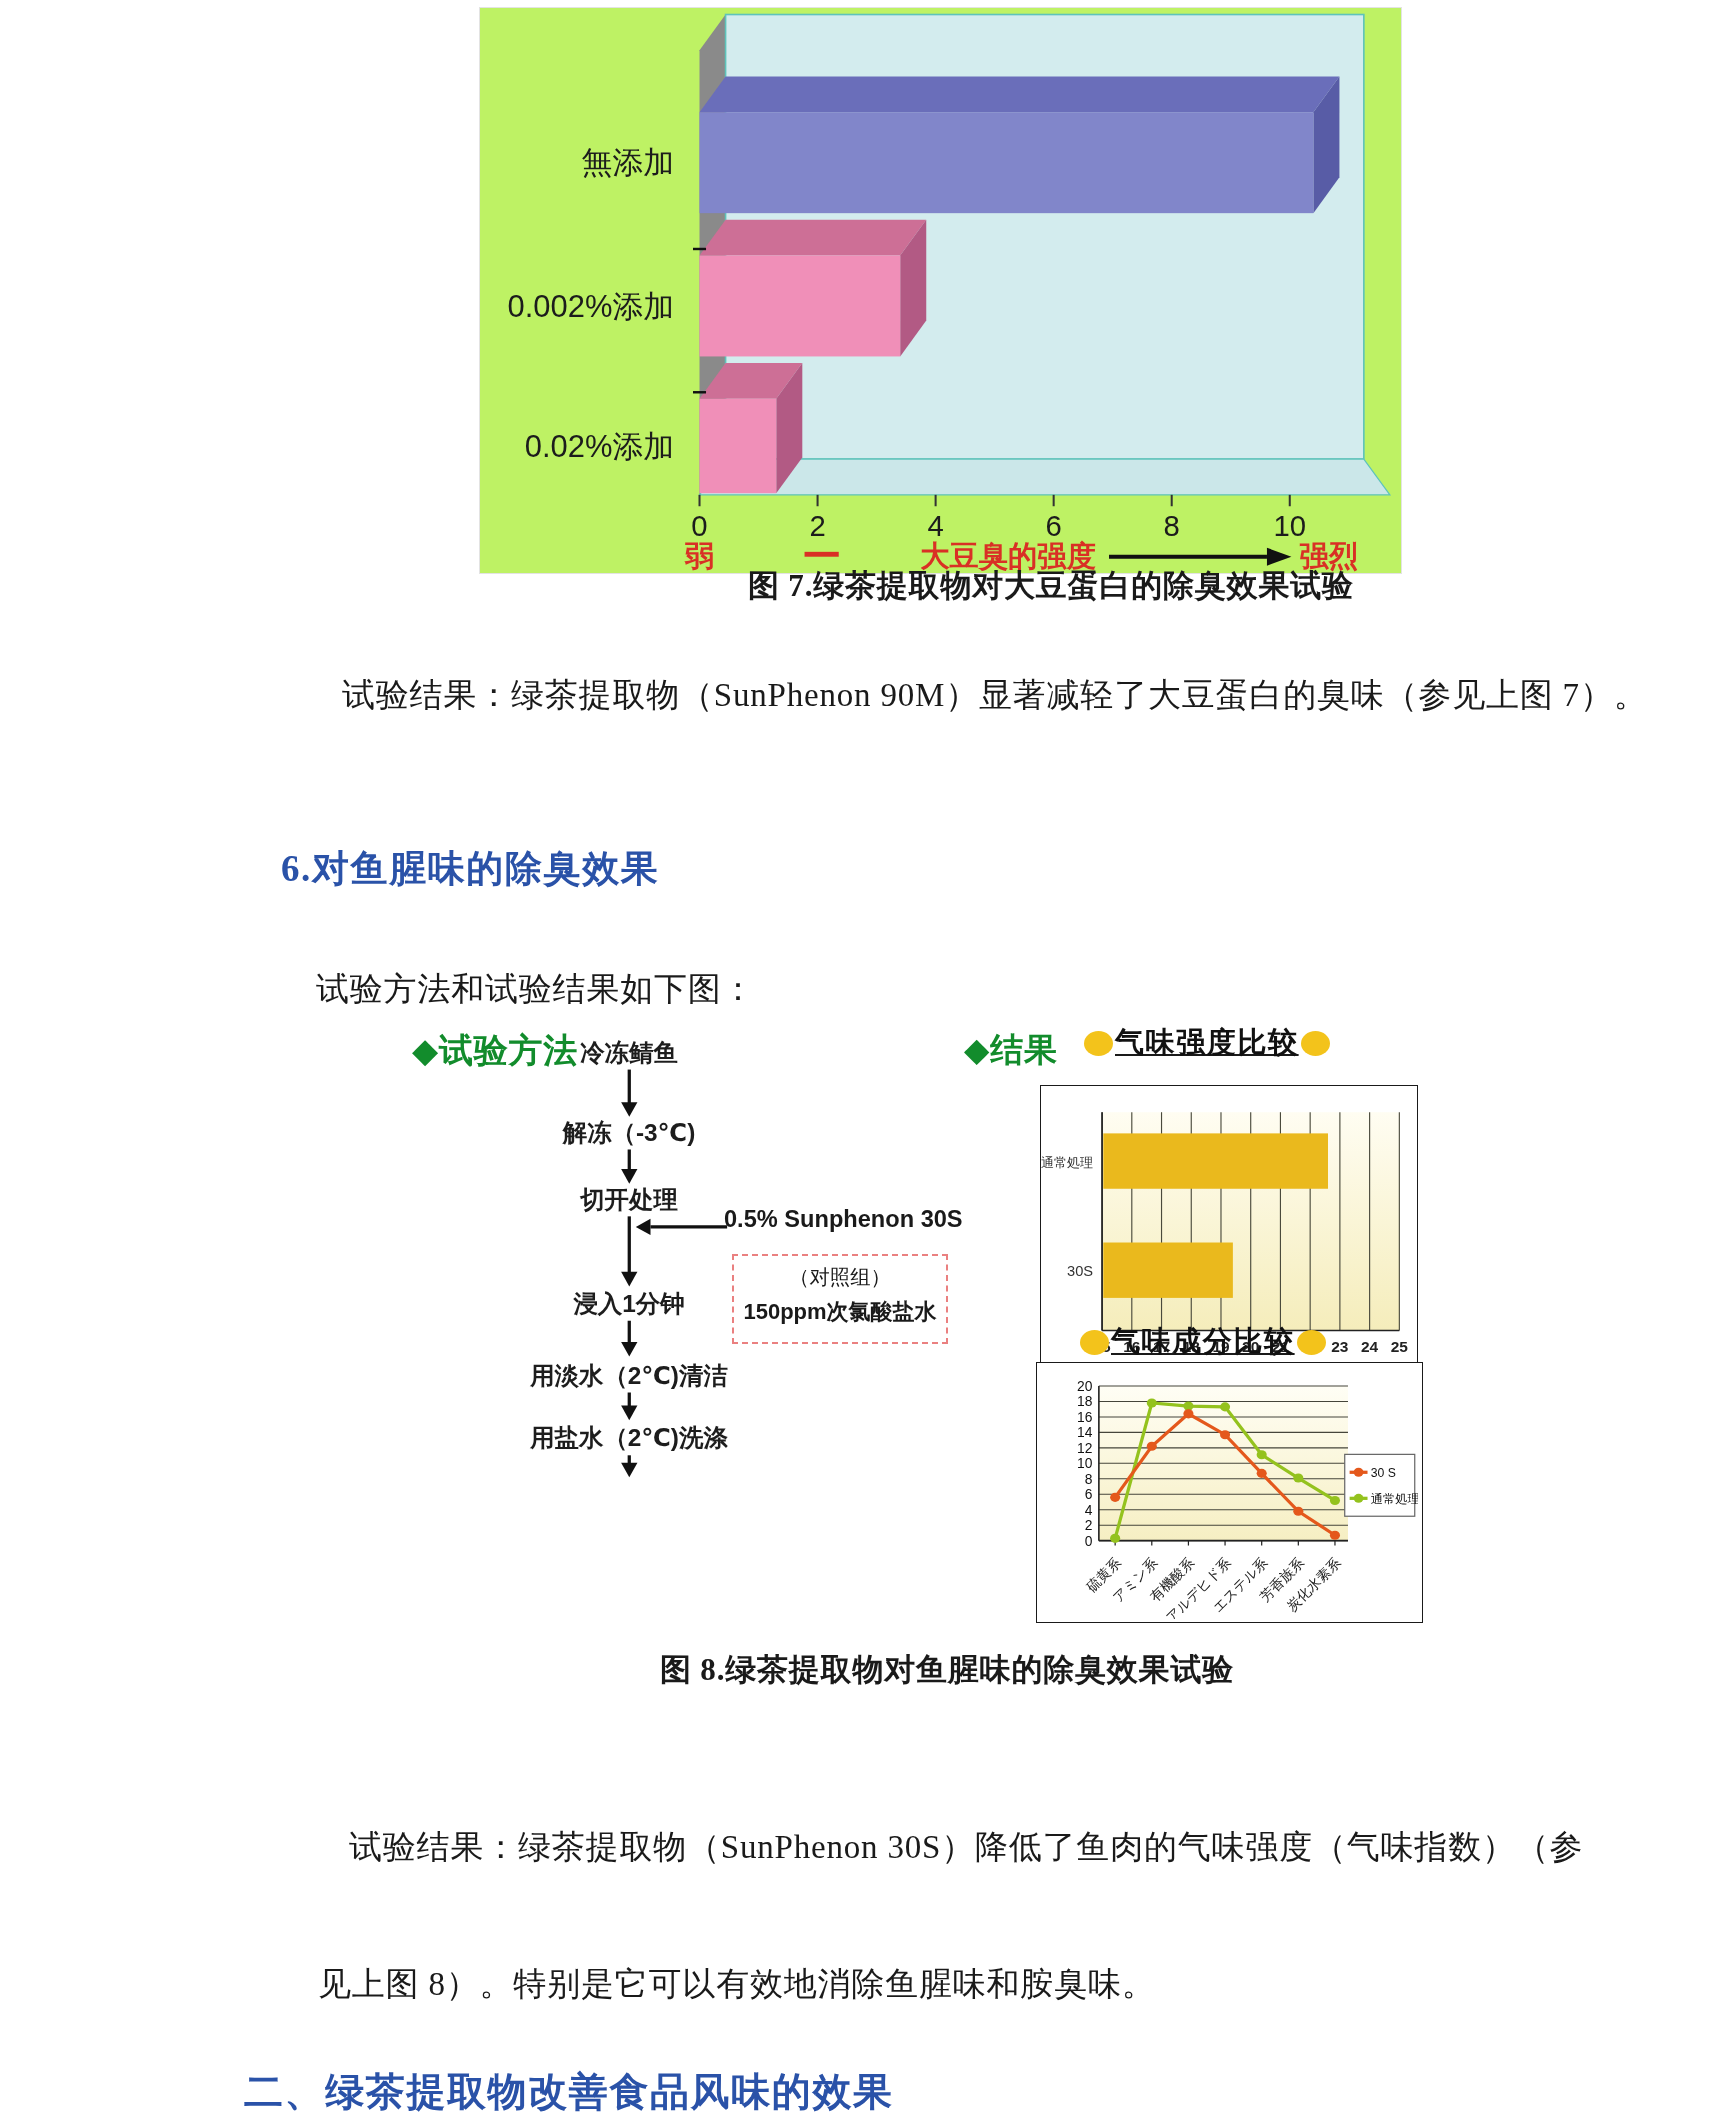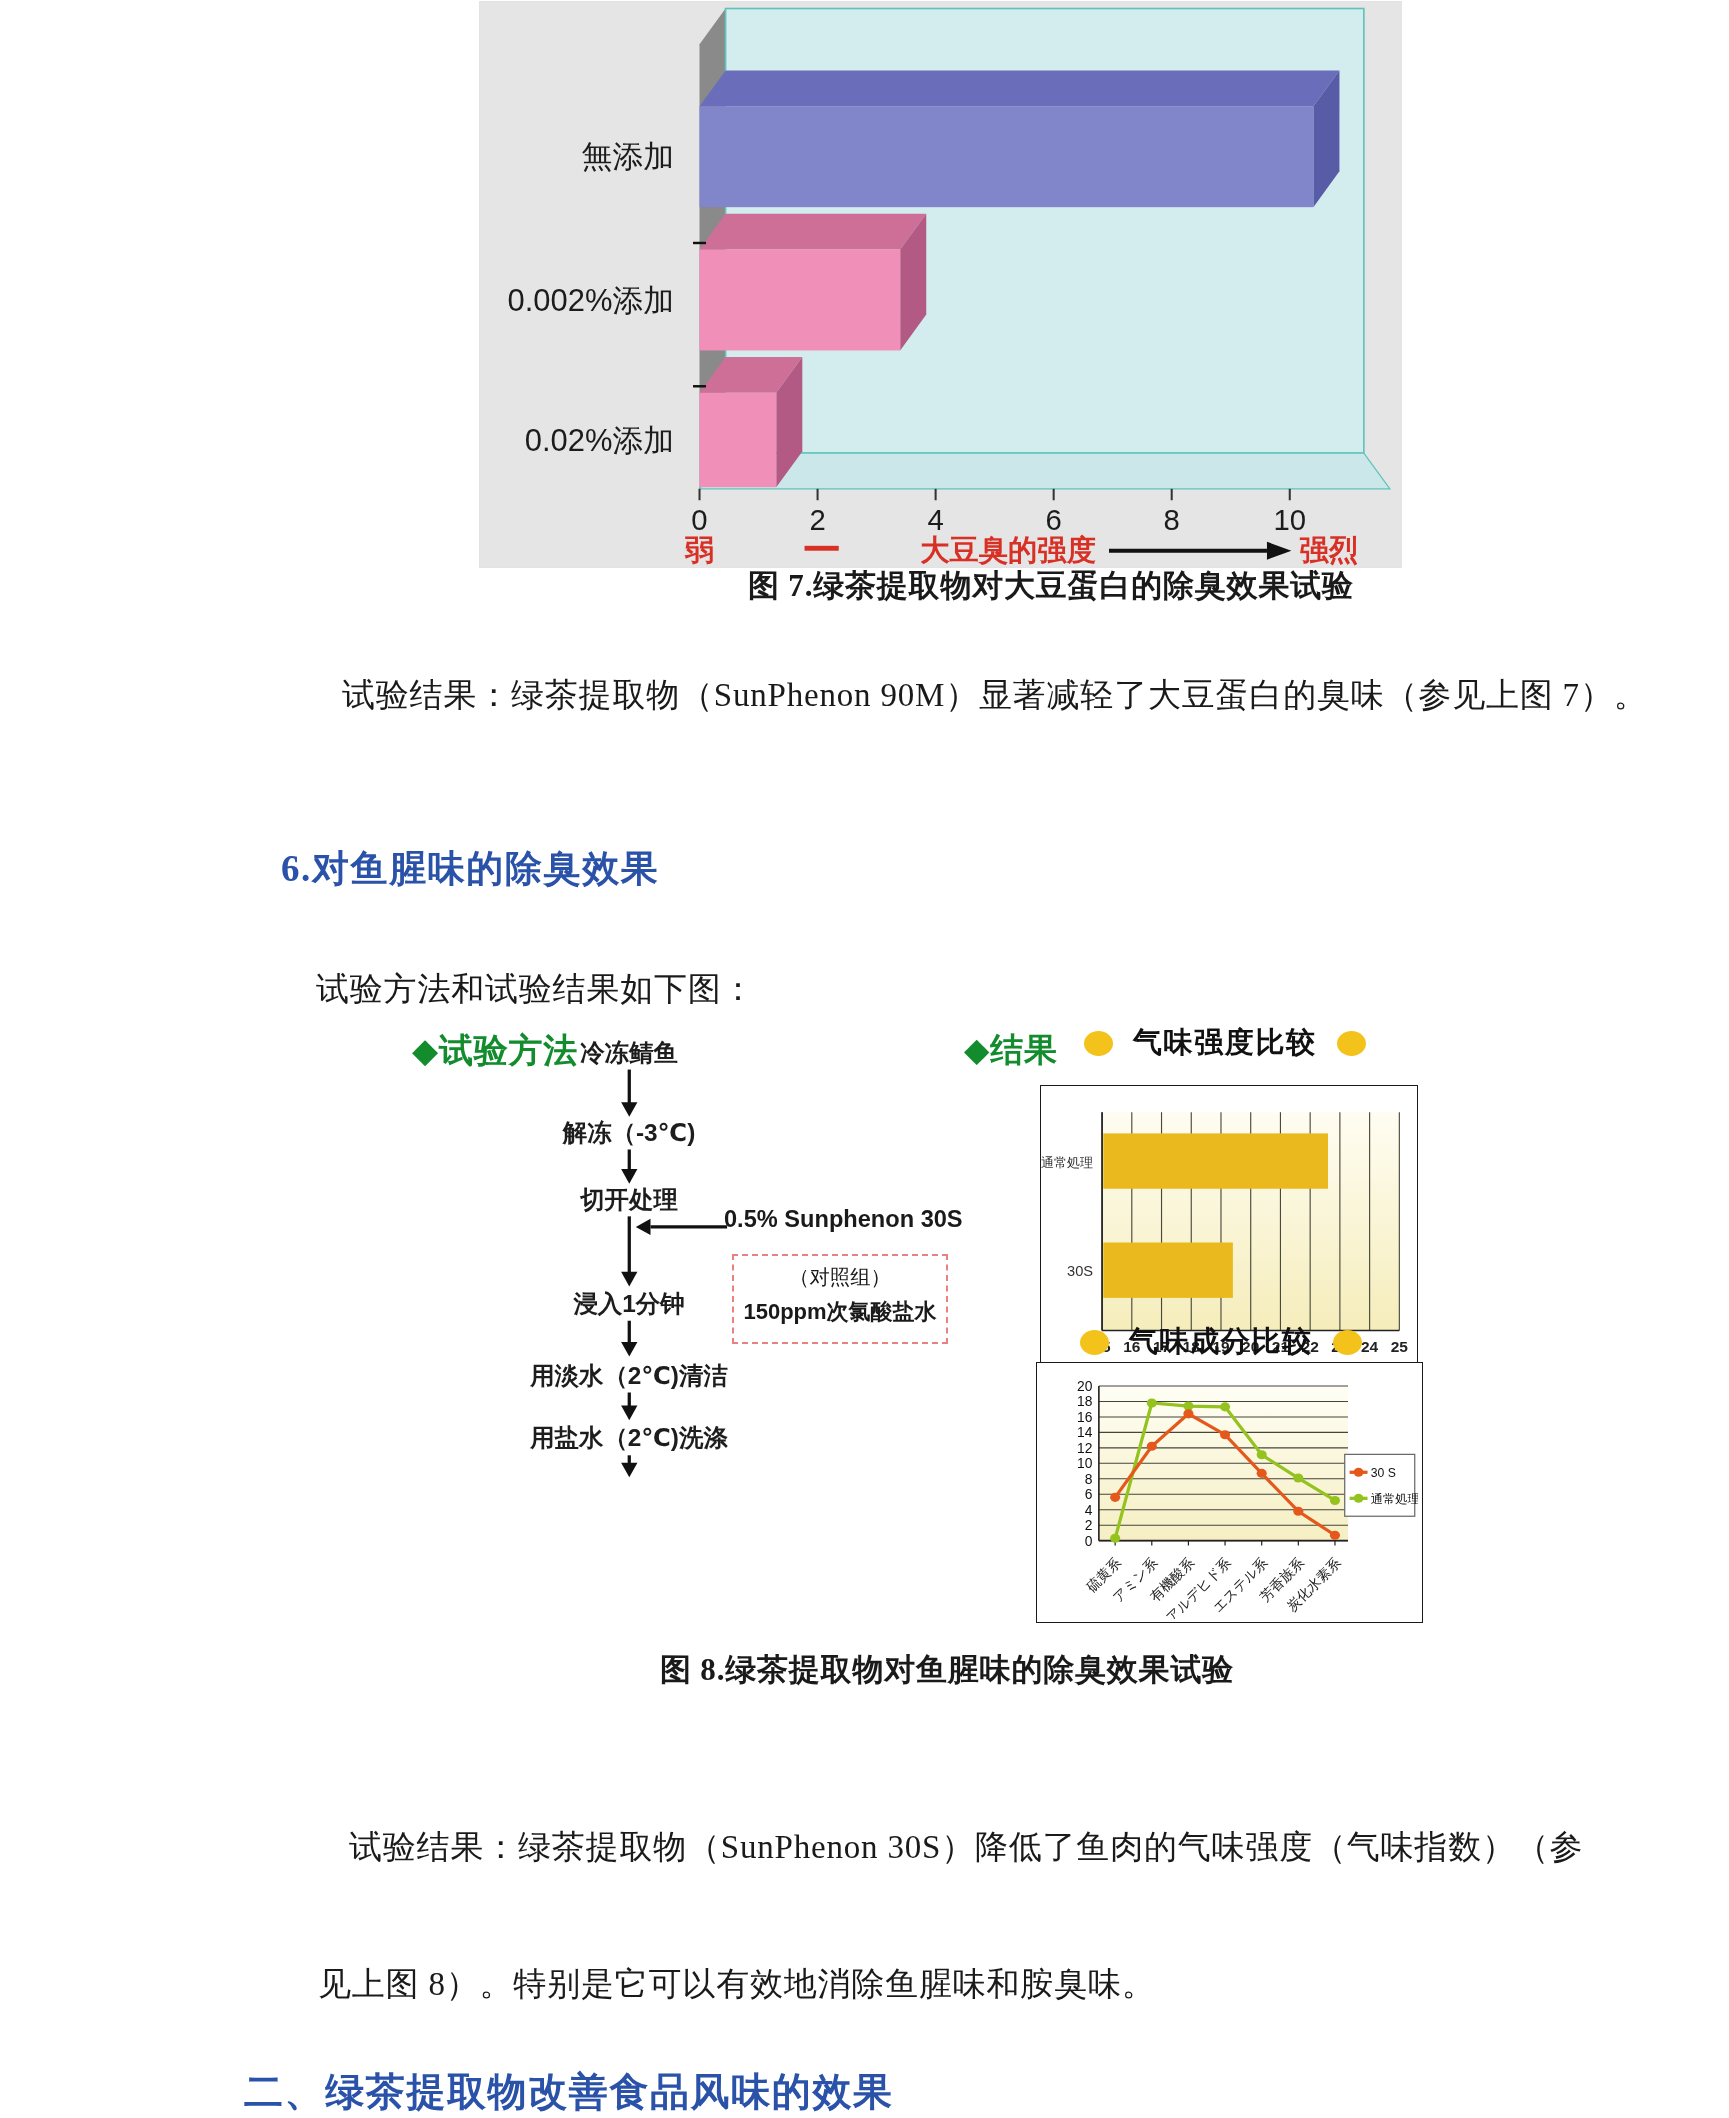--- a/index.html
+++ b/index.html
@@ -3,37 +3,37 @@
 <meta charset="utf-8">
 <style>
   html,body{margin:0;padding:0;}
   body{
     width:1730px;height:2119px;position:relative;background:#ffffff;
     font-family:"Liberation Serif","DejaVu Serif",serif;color:#1a1a1a;overflow:hidden;
   }
   .abs{position:absolute;}
   .serif{font-family:"Liberation Serif","DejaVu Serif",serif;}
   
-  .fig7{left:479px;top:1px;width:921px;height:565px;border:0.8px solid #e3e3e3;background:#e5e5e5;}
+  .fig7{left:479px;top:7px;width:921px;height:565px;border:0.8px solid #e3e3e3;background:#bef264;}
   .fig-caption{font-size:31px;font-weight:600;letter-spacing:0.8px;white-space:nowrap;}
   
   .bodyline{font-size:33px;letter-spacing:0.8px;white-space:nowrap;}
   .blue-h{color:#2a52a8;font-weight:bold;letter-spacing:1.6px;white-space:nowrap;}
   
   .flow-wrap{left:489px;top:1019px;width:473px;height:610px;}
   .flow-node{position:absolute;left:140px;transform:translateX(-50%);font-size:24.4px;font-weight:600;color:#1d1d1d;white-space:nowrap;font-family:"Liberation Sans","DejaVu Sans",sans-serif;}
   .green-label{color:#128c2c;font-weight:bold;font-size:34px;letter-spacing:0.8px;white-space:nowrap;font-family:"Liberation Sans","DejaVu Sans",sans-serif;margin-top:6px;}
   .treat-note{position:absolute;left:235px;top:187px;font-size:23.6px;font-weight:600;white-space:nowrap;font-family:"Liberation Sans","DejaVu Sans",sans-serif;}
   .control-box{position:absolute;left:243px;top:235px;width:212px;height:86px;border:2.4px dashed #ea8080;text-align:center;font-family:"Liberation Sans","DejaVu Sans",sans-serif;}
   .control-box .l1{margin-top:6.5px;font-size:20.4px;}
   .control-box .l2{margin-top:6.5px;font-size:22px;font-weight:bold;}
   .sensor-box{position:absolute;left:39px;top:460px;width:389px;height:137px;border:2.4px solid #000;padding:6.5px 0 0 14.7px;box-sizing:border-box;font-family:"Liberation Sans","DejaVu Sans",sans-serif;}
   .sensor-box div{font-size:21px;line-height:32px;white-space:nowrap;}
   
-  .chart-title{display:flex;align-items:center;gap:20px;}
+  .chart-title{display:flex;align-items:center;gap:2px;text-decoration:underline;}
   .chart-title .txt{font-size:29px;font-weight:bold;color:#111;font-family:"Liberation Sans","DejaVu Sans",sans-serif;letter-spacing:1.6px;white-space:nowrap;}
   .dot{width:29px;height:25px;border-radius:50%;background:#f3c31b;display:inline-block;}
   .panel{background:#fff;border:1.6px solid #1a1a1a;}
   svg text{font-family:"Liberation Sans","DejaVu Sans",sans-serif;}
 </style>
 </head>
 <body>
 
 <div class="abs fig7">
   <svg id="fig7svg" width="921" height="565" viewBox="0 0 1130 694">

